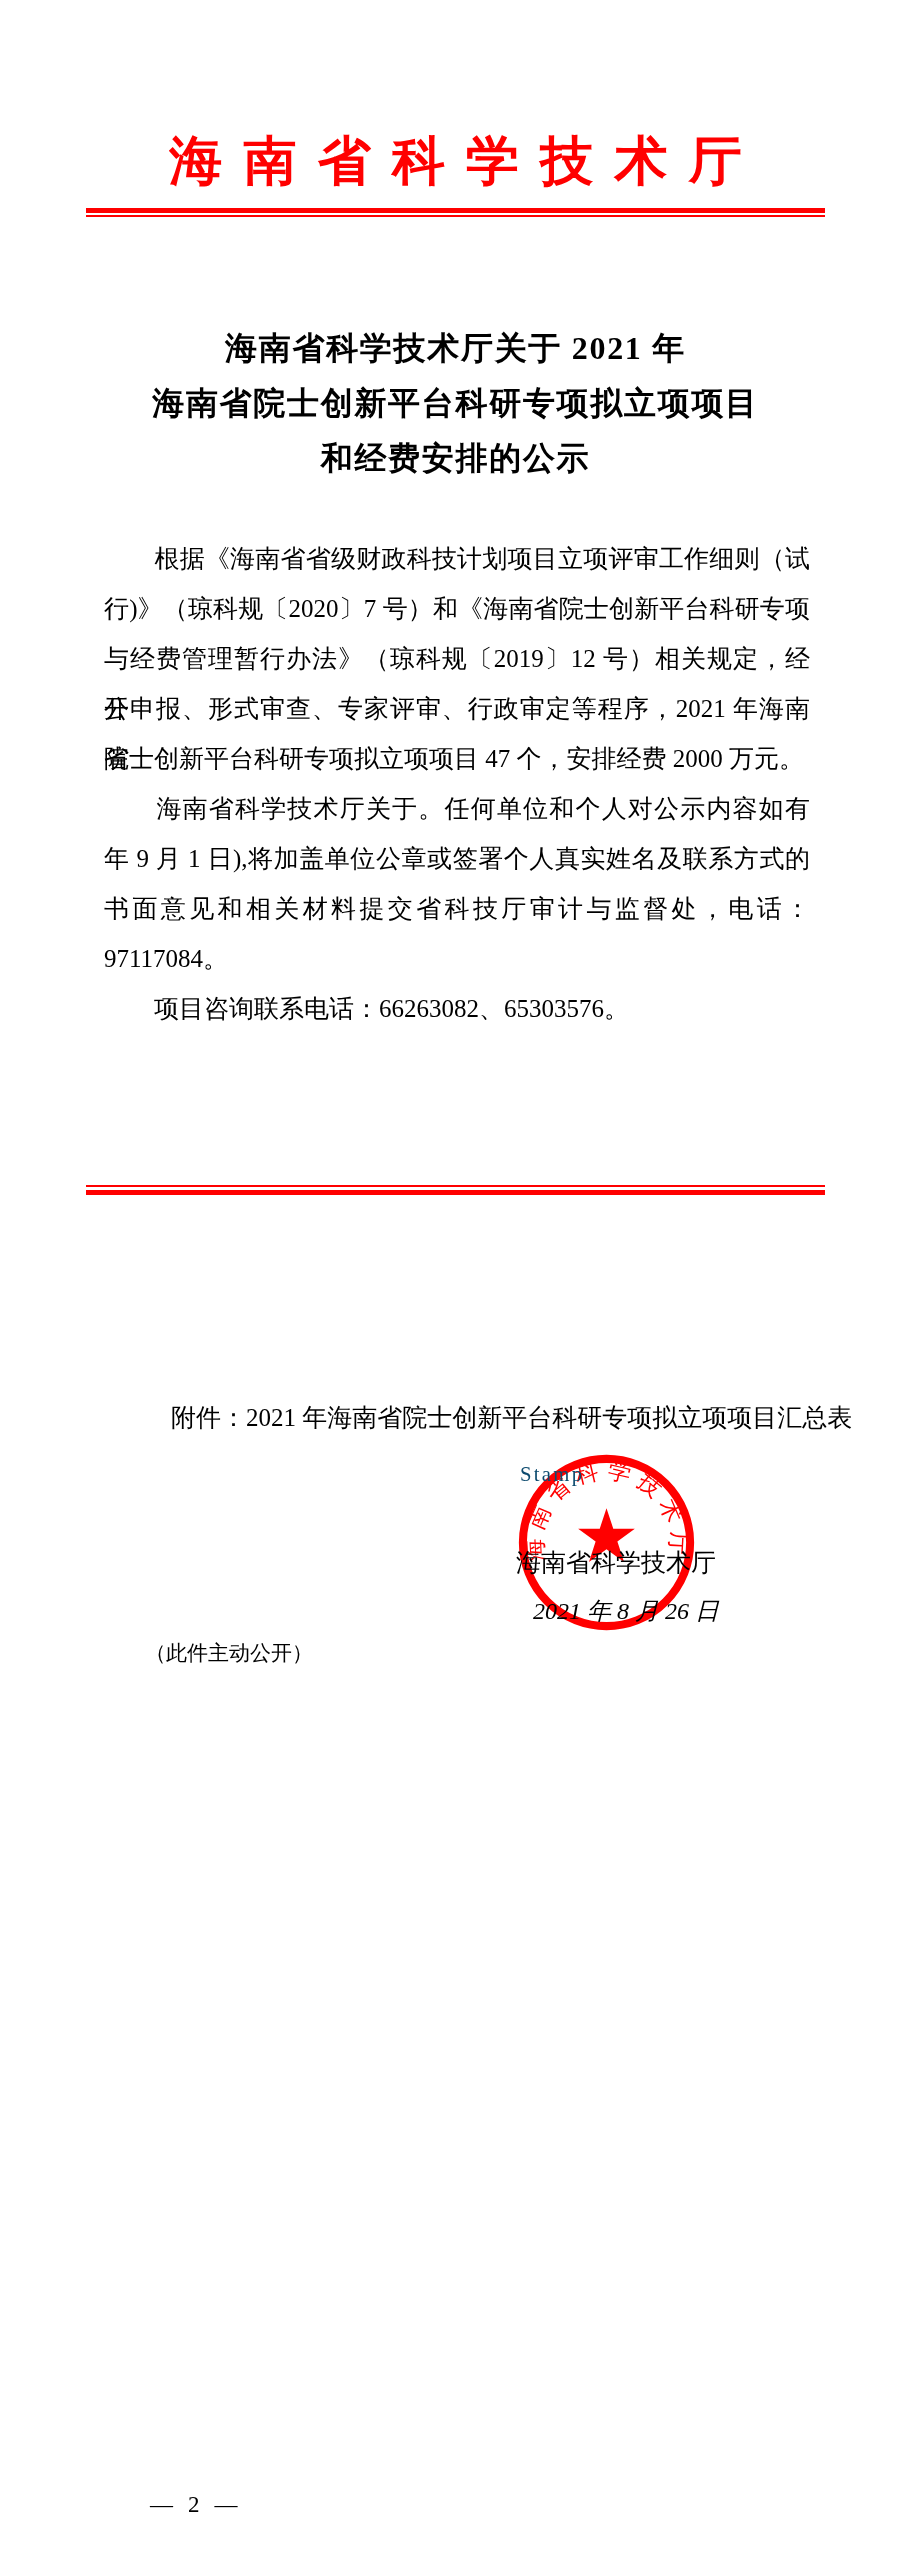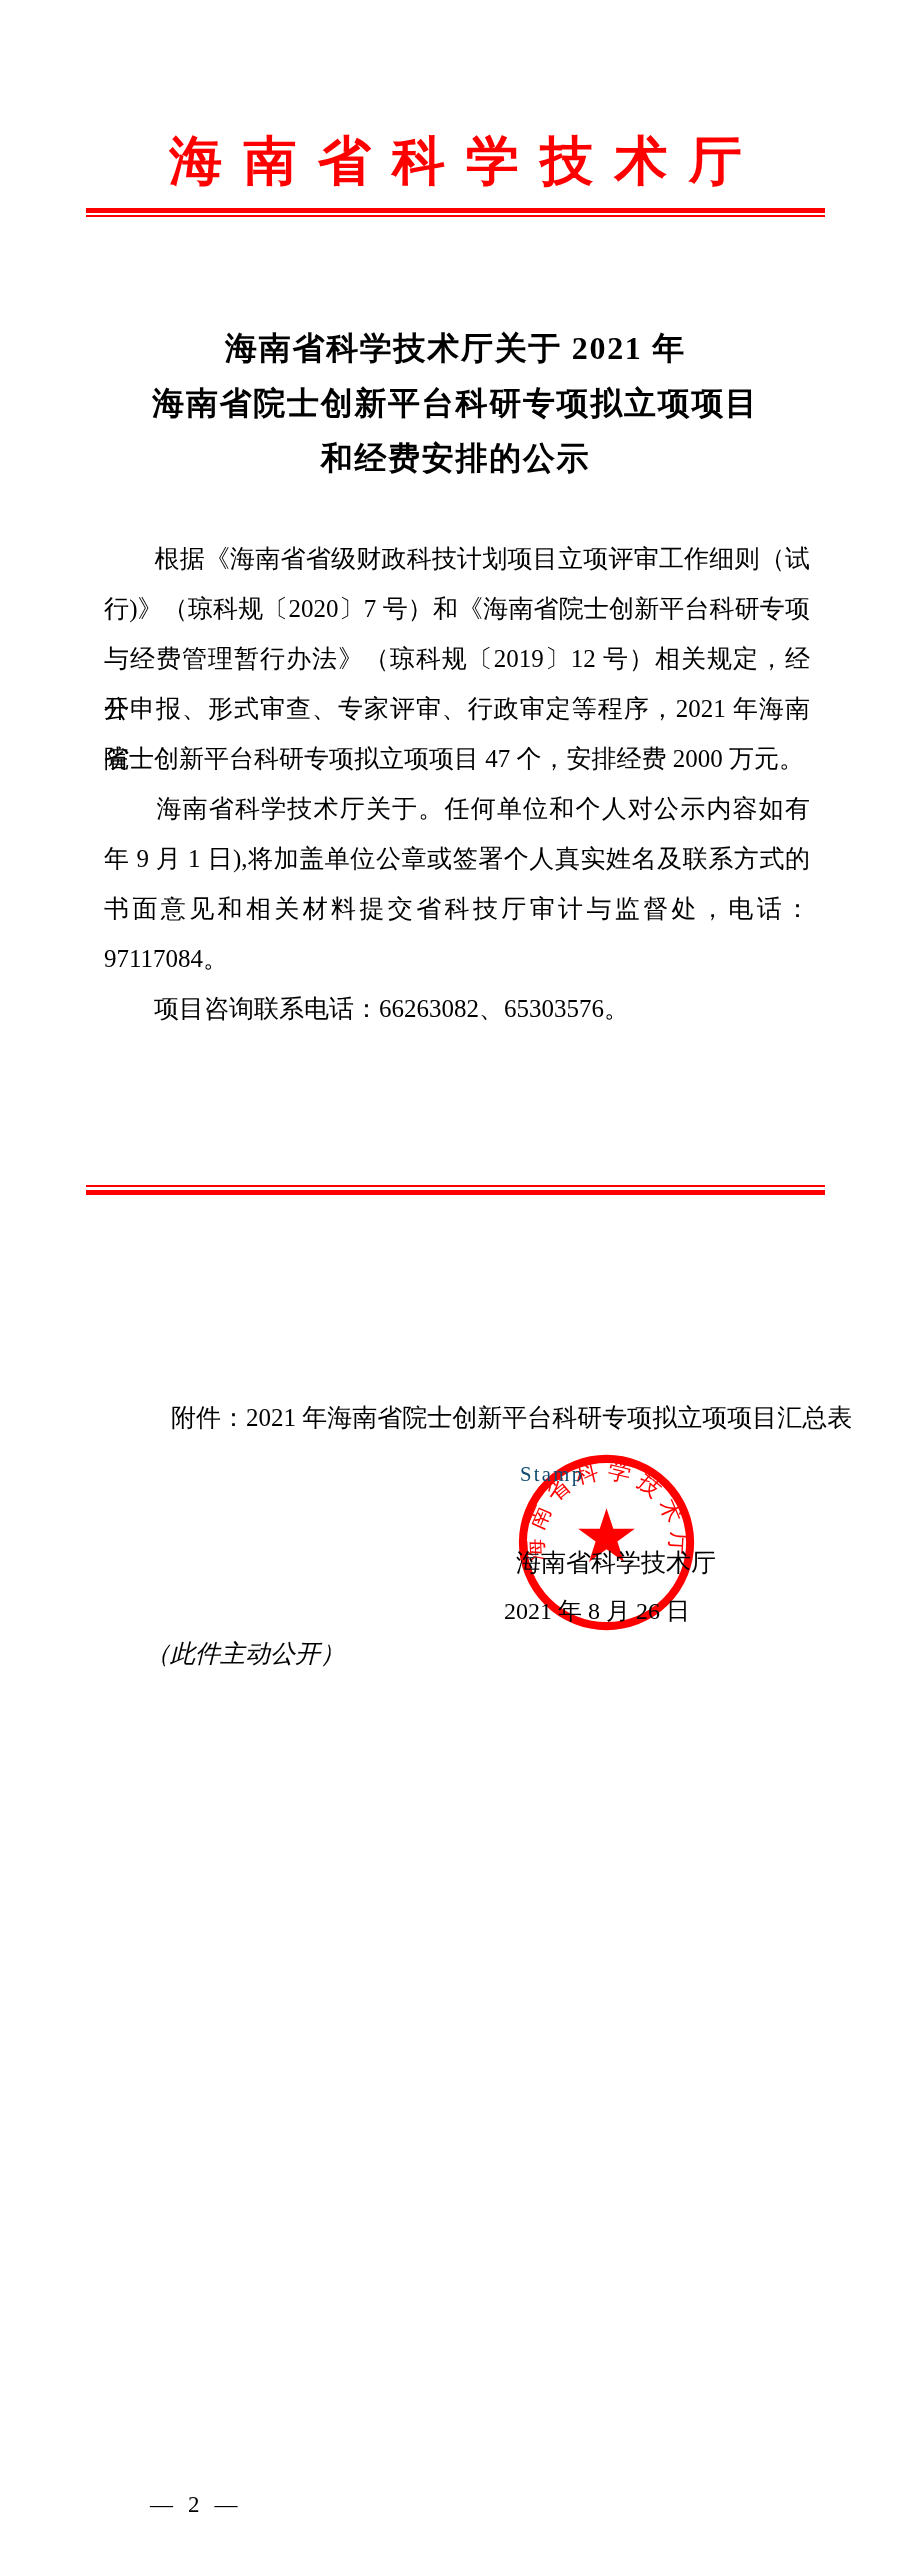--- a/index.html
+++ b/index.html
@@ -68,27 +68,27 @@
     font-family:"Liberation Serif","DejaVu Serif",serif;
     letter-spacing:2.3px;
   }
 
   
   .signer{
     left:516px;top:1549px;width:195px;z-index:3;
     font-size:25px;line-height:27.5px;white-space:nowrap;
   }
   .issue-date{
-    left:504px;top:1598px;width:195px;z-index:3;
-    font-size:24px;line-height:26px;white-space:nowrap;
+    left:533px;top:1598px;width:195px;z-index:3;
+    font-size:24px;line-height:26px;white-space:nowrap;font-style:italic;
   }
 
   
   .disclosure{
-    left:145px;top:1639px;font-size:25px;line-height:29px;white-space:nowrap;font-style:italic;
+    left:145px;top:1639px;font-size:21px;line-height:29px;white-space:nowrap;
   }
 
   
   .page-number{
     left:150px;top:2492px;font-size:23px;line-height:26px;
     letter-spacing:4.6px;white-space:nowrap;
   }
 </style>
 </head>
 <body>

